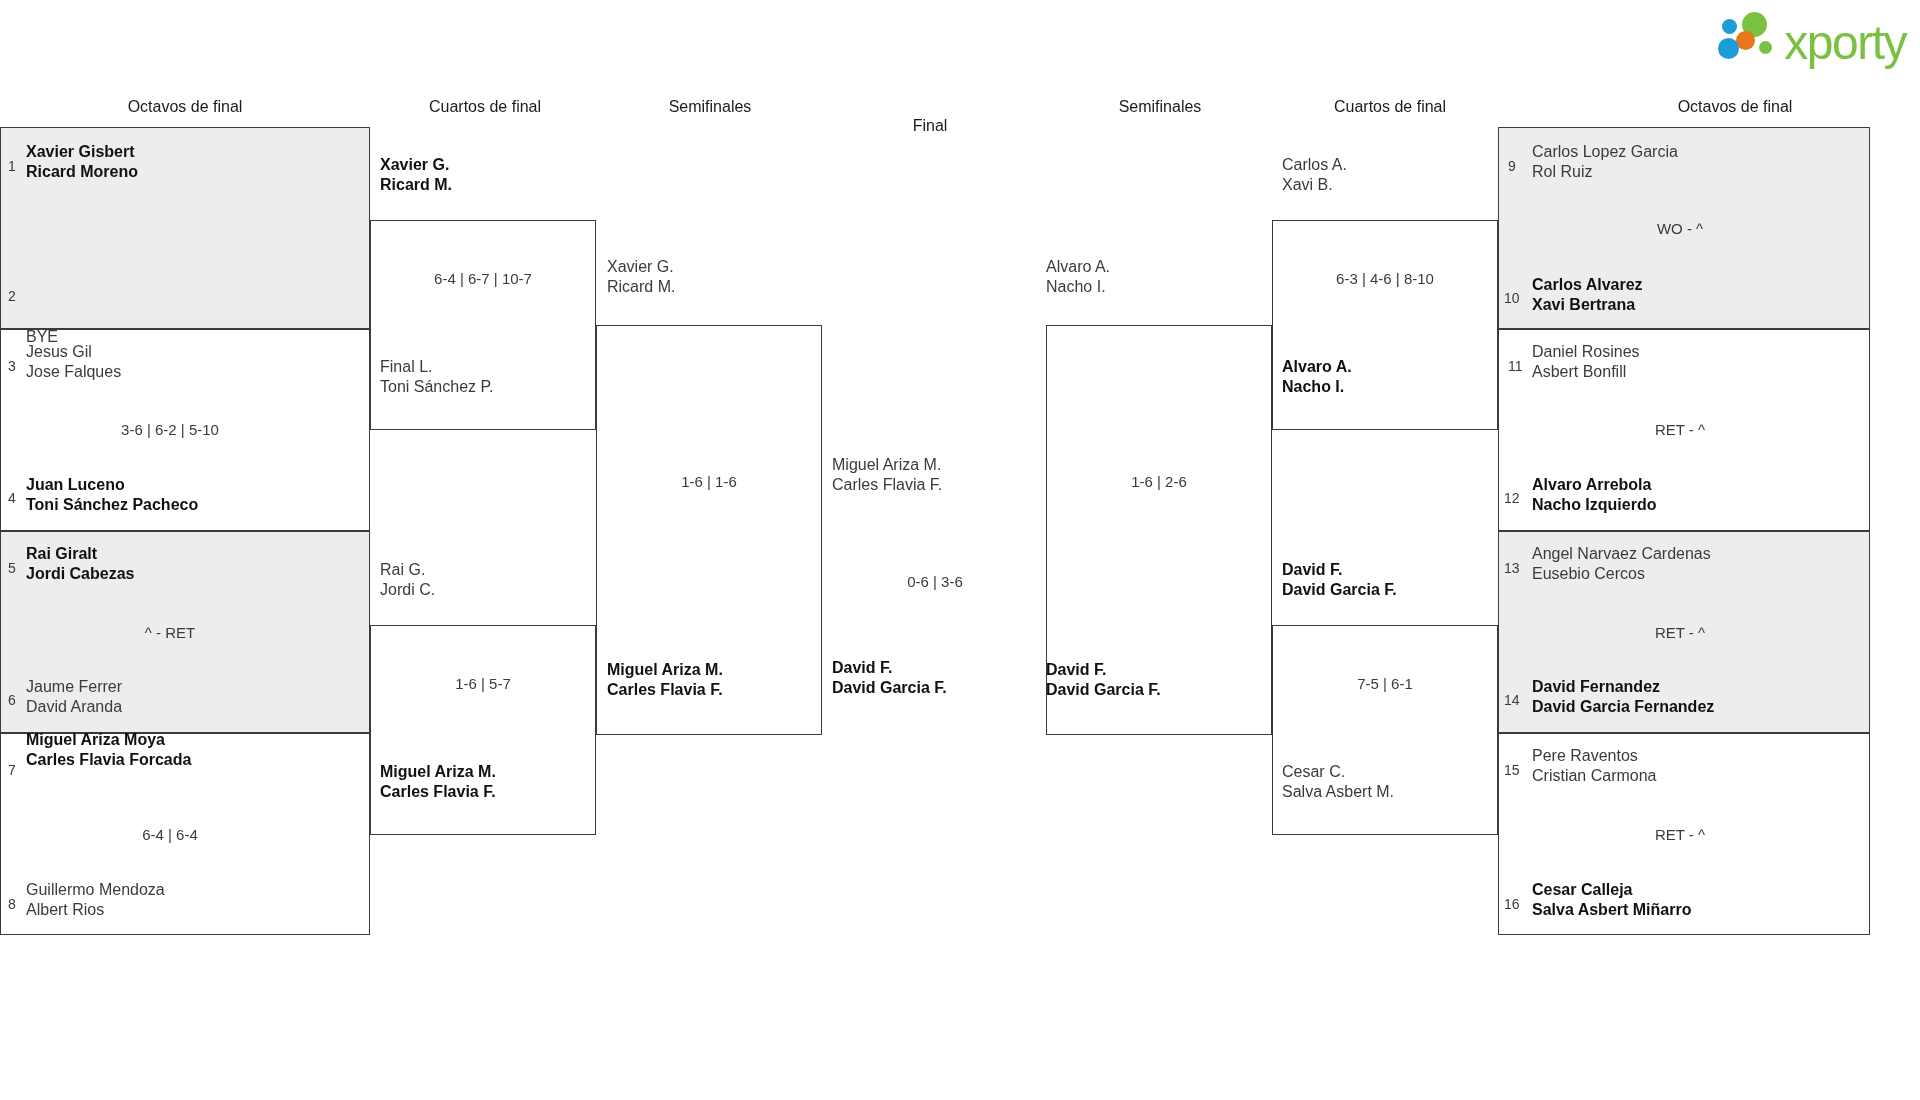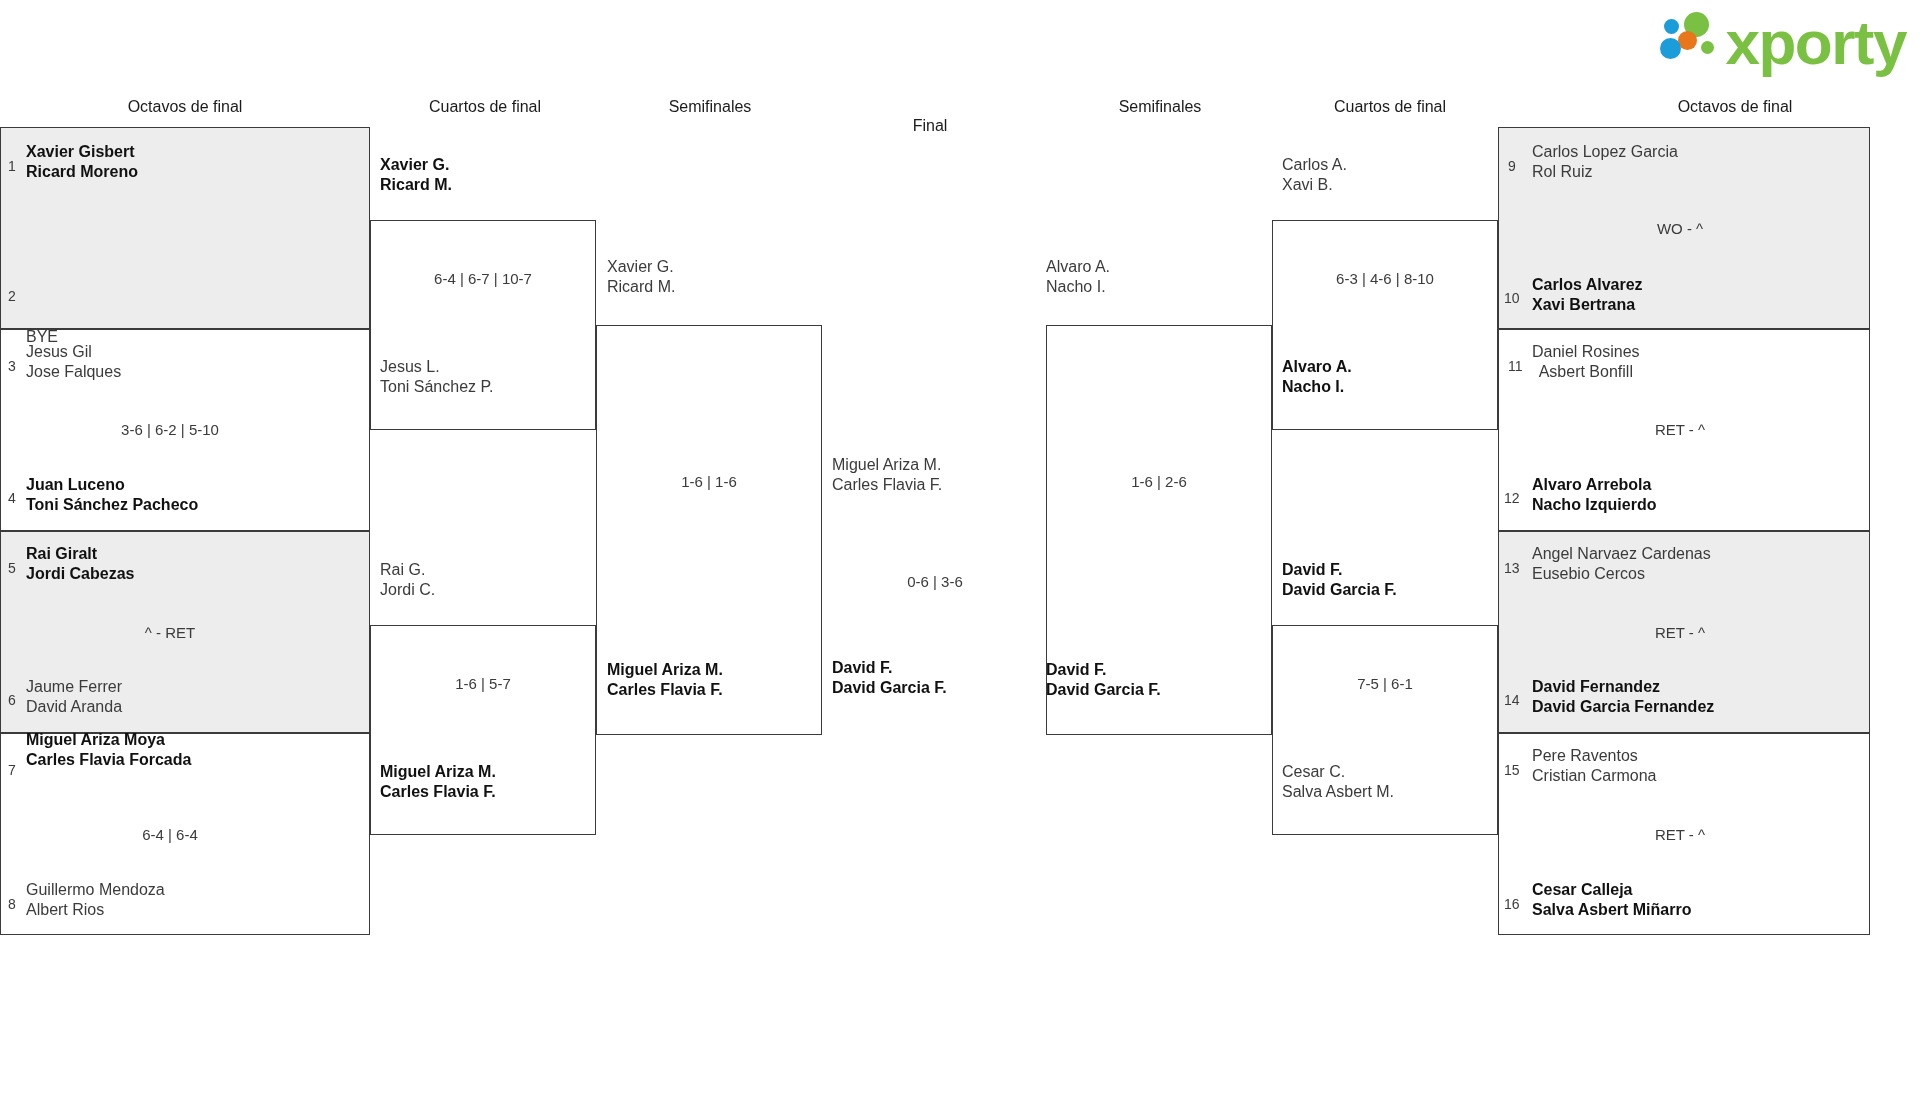--- a/index.html
+++ b/index.html
@@ -33,21 +33,21 @@
     gap: 6px;
   }
   .logo-dots { position: relative; width: 62px; height: 52px; }
   .logo-dots i { position: absolute; border-radius: 50%; display: block; }
   .d-green-lg  { width: 25px; height: 25px; left: 26px; top: 3px;  background: #7ac143; }
   .d-blue-sm   { width: 15px; height: 15px; left: 6px;  top: 10px; background: #1b9dd9; }
   .d-orange    { width: 19px; height: 19px; left: 20px; top: 22px; background: #e8761a; }
   .d-blue-lg   { width: 21px; height: 21px; left: 2px;  top: 29px; background: #1b9dd9; }
   .d-green-sm  { width: 13px; height: 13px; left: 43px; top: 32px; background: #7ac143; }
   .logo-word {
-    font-size: 62px; font-weight: 700; color: #7ac143;
+    font-size: 48px; font-weight: 400; color: #7ac143;
     letter-spacing: -1.5px; line-height: 1; margin-top: 16px;
   }
 
   
   .round-head {
     position: absolute;
     top: 98px;
     font-size: 16px;
     font-weight: 400;
     text-align: center;
@@ -166,21 +166,21 @@
   <div class="score" style="left:40px;top:826px;width:260px;">6-4 | 6-4</div>
 
   <div class="box" style="left:370px;top:220px;width:226px;height:210px;"></div>
   <div class="box" style="left:370px;top:625px;width:226px;height:210px;"></div>
 
   <div class="players win" style="left:380px;top:155px;">
     <span class="pname">Xavier G.</span>
     <span class="pname">Ricard M.</span>
   </div>
   <div class="players" style="left:380px;top:357px;">
-    <span class="pname">Jesus L.</span>
+    <span class="pname">Final L.</span>
     <span class="pname">Toni Sánchez P.</span>
   </div>
   <div class="score" style="left:370px;top:270px;width:226px;">6-4 | 6-7 | 10-7</div>
 
   <div class="players" style="left:380px;top:560px;">
     <span class="pname">Rai G.</span>
     <span class="pname">Jordi C.</span>
   </div>
   <div class="players win" style="left:380px;top:762px;">
     <span class="pname">Miguel Ariza M.</span>
@@ -253,21 +253,21 @@
     <span class="pname">Carlos Lopez Garcia</span>
     <span class="pname">Rol Ruiz</span>
   </div>
   <div class="seed" style="left:1504px;top:290px;">10</div>
   <div class="players win" style="left:1532px;top:275px;">
     <span class="pname">Carlos Alvarez</span>
     <span class="pname">Xavi Bertrana</span>
   </div>
 
   <div class="seed" style="left:1508px;top:358px;">11</div>
-  <div class="players" style="left:1532px;top:342px;text-align:center;">
+  <div class="players" style="left:1532px;top:342px;">
     <span class="pname">Daniel Rosines</span>
     <span class="pname">Asbert Bonfill</span>
   </div>
   <div class="seed" style="left:1504px;top:490px;">12</div>
   <div class="players win" style="left:1532px;top:475px;">
     <span class="pname">Alvaro Arrebola</span>
     <span class="pname">Nacho Izquierdo</span>
   </div>
 
   <div class="seed" style="left:1504px;top:560px;">13</div>

